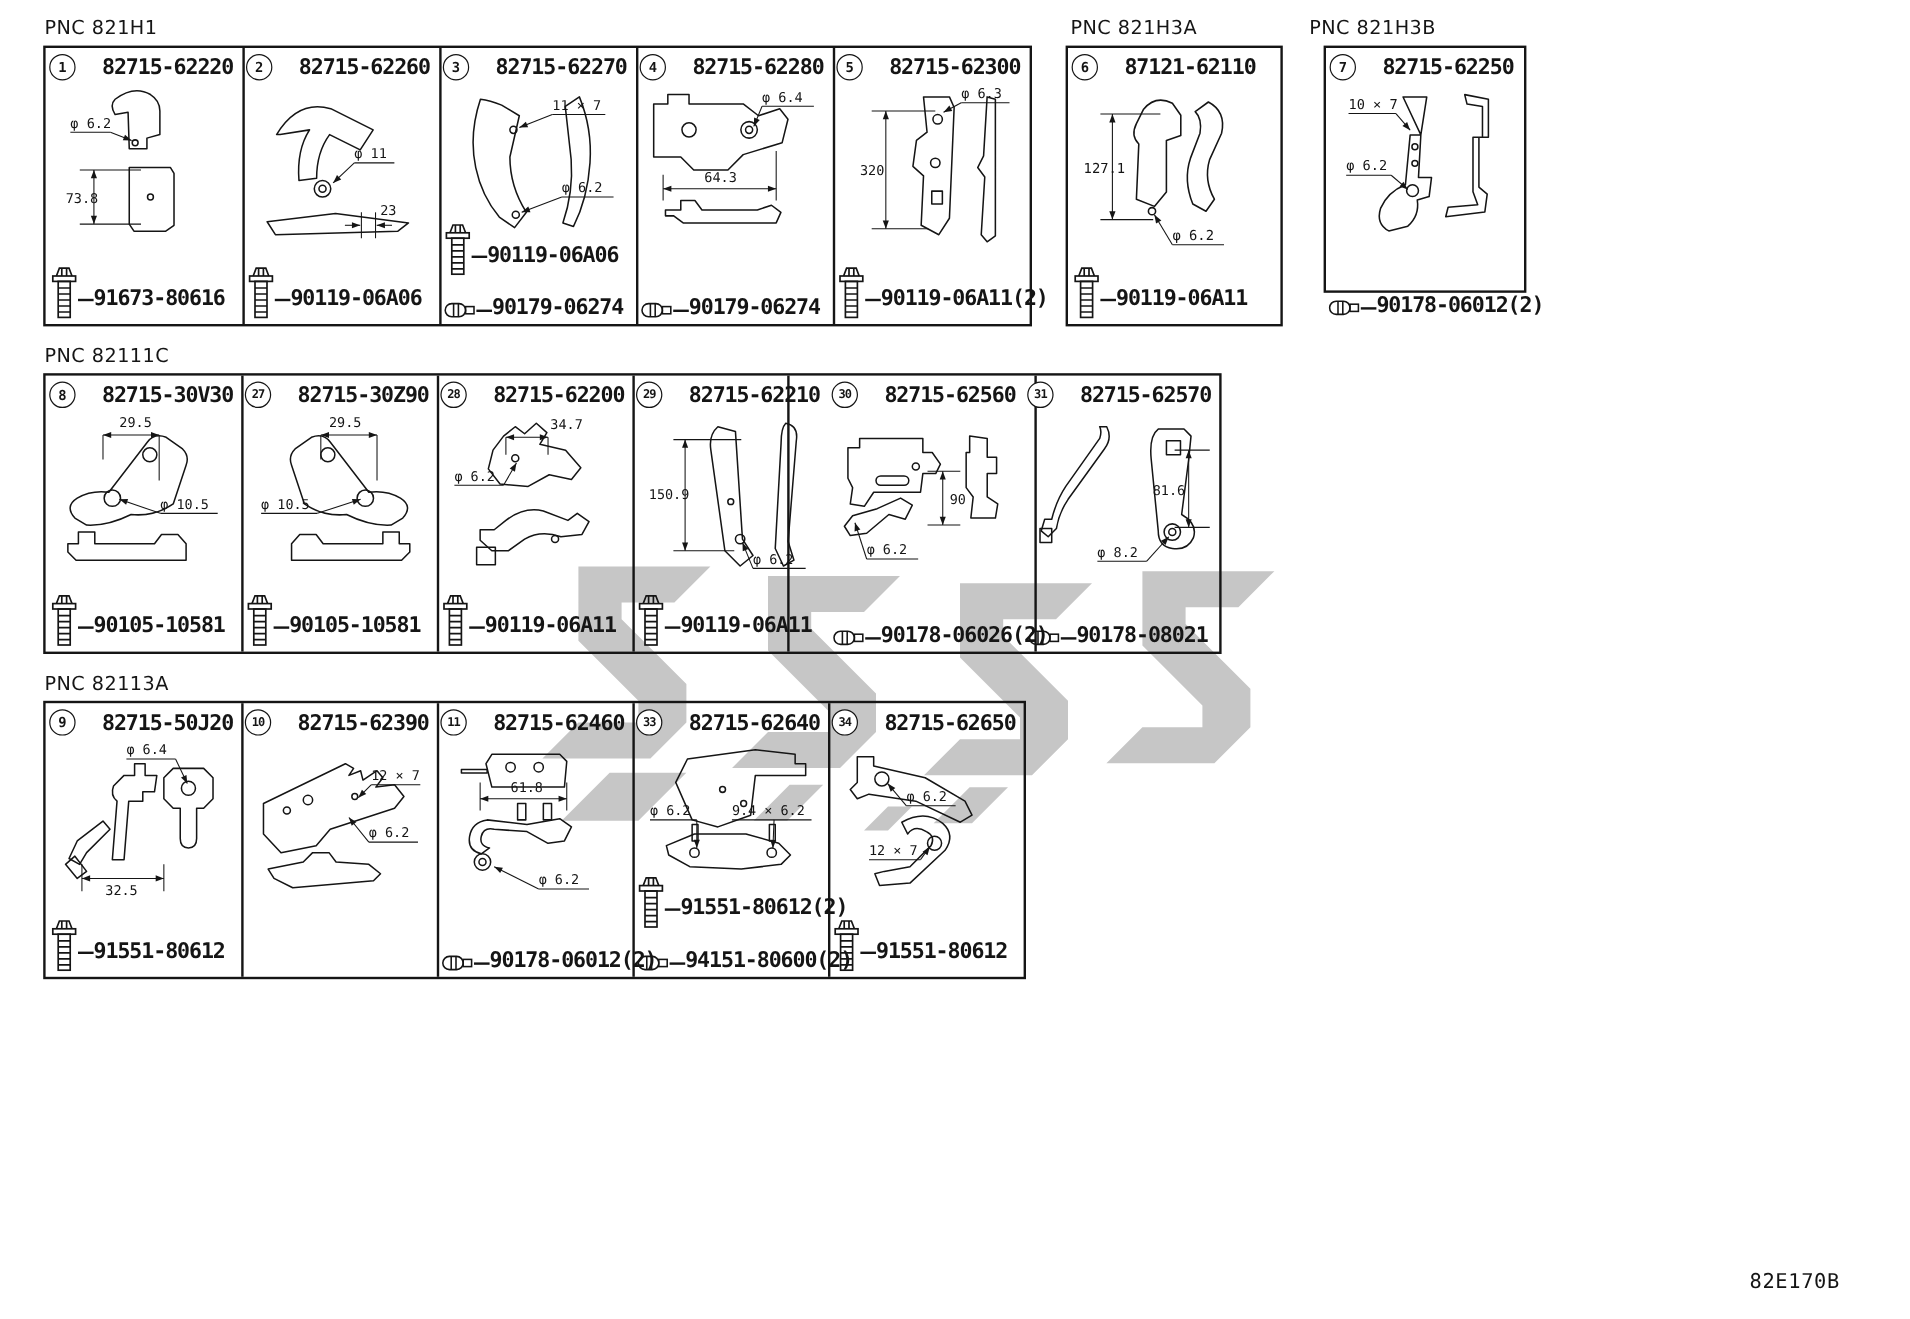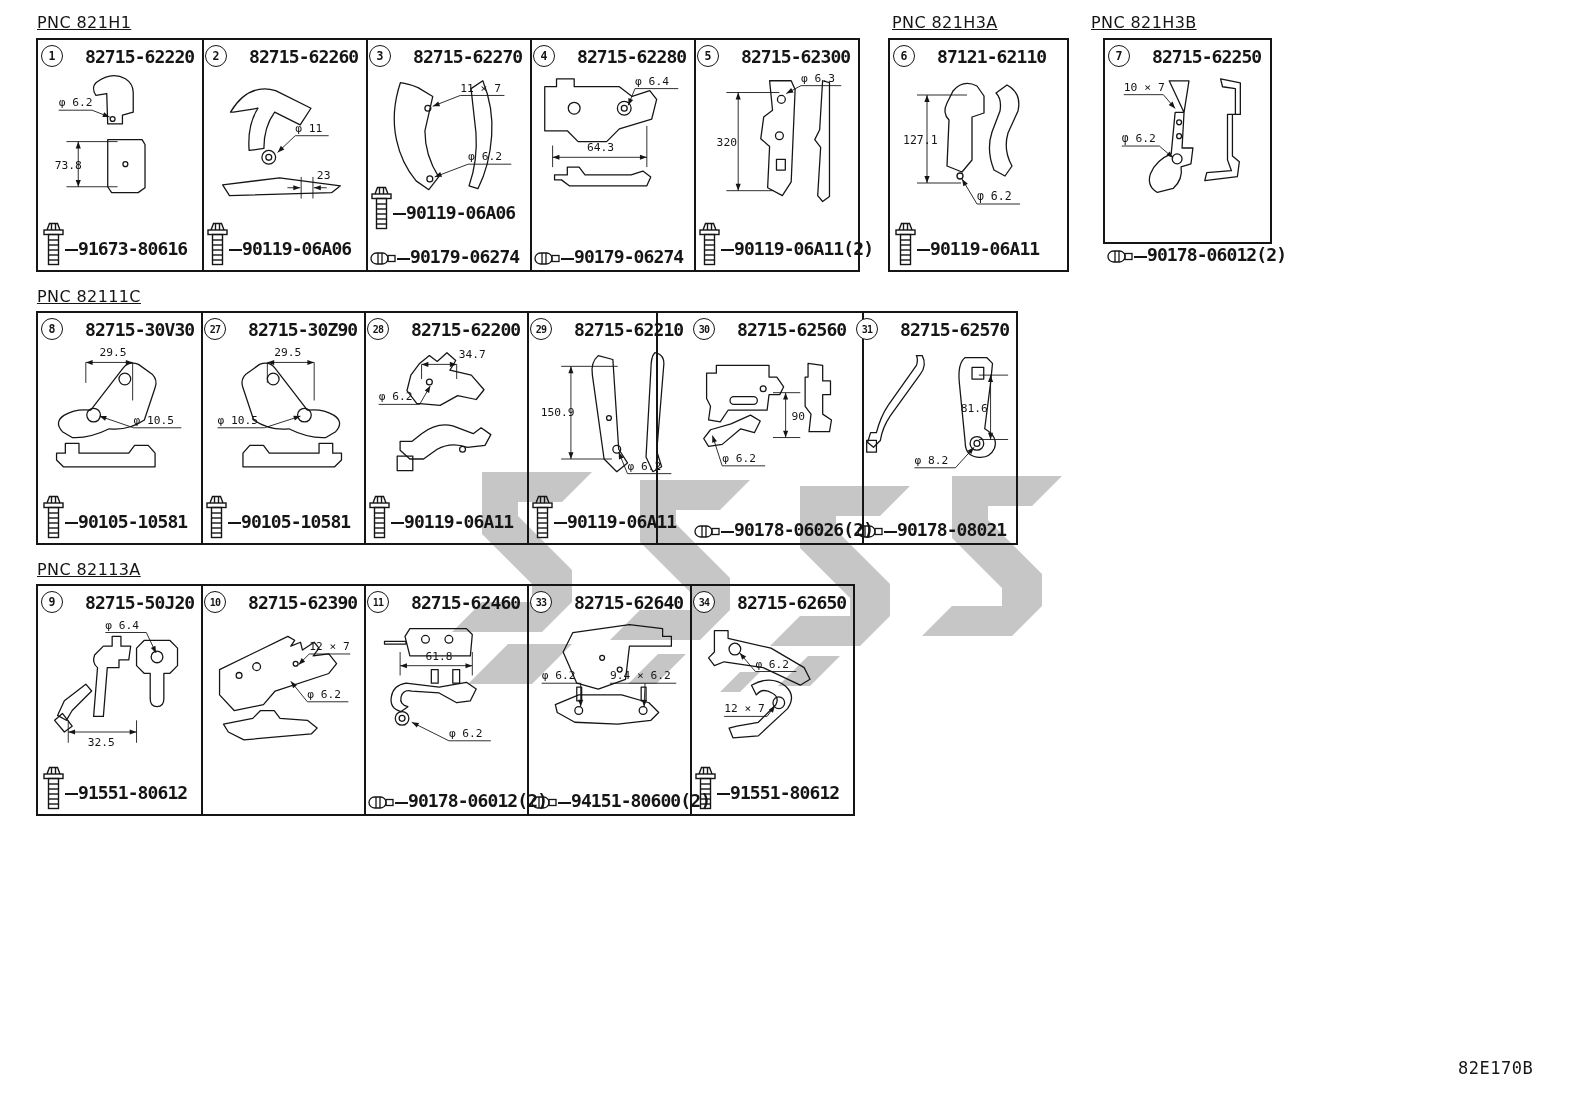--- a/index.html
+++ b/index.html
@@ -1,21 +1,21 @@
 <!DOCTYPE html>
 <html><head>
 <meta charset="utf-8">
 <title>Parts Diagram</title>
 <style>
   html,body{margin:0;padding:0;background:#fff;}
   body{width:1592px;height:1099px;position:relative;font-family:"DejaVu Sans",sans-serif;color:#151515;}
   #canvas{position:absolute;inset:0;background:#fff;overflow:hidden;}
   #watermark{position:absolute;left:448px;top:458px;z-index:0;}
   #groups-layer{position:absolute;inset:0;z-index:1;}
-  .pnc{position:absolute;font:16px "DejaVu Sans",sans-serif;letter-spacing:0.4px;white-space:nowrap;text-decoration:underline;}
+  .pnc{position:absolute;font:16px "DejaVu Sans",sans-serif;letter-spacing:0.4px;white-space:nowrap;}
   .group{position:absolute;border:2px solid #151515;box-sizing:border-box;background:transparent;}
   .cell{position:absolute;top:0;height:100%;box-sizing:border-box;border-right:2px solid #151515;}
   .cell.last{border-right:none;}
   .cell-head{display:flex;align-items:center;gap:5px;padding:5px 1px 0 3px;position:relative;z-index:2;}
   .badge{flex:0 0 auto;width:20px;height:20px;border:1.7px solid #151515;border-radius:50%;display:flex;align-items:center;justify-content:center;font:bold 11.5px "DejaVu Sans Mono",monospace;background:#fff;}
   .badge.sm{font-size:10px;letter-spacing:-0.8px;}
   .pn{font:bold 18px "DejaVu Sans Mono",monospace;letter-spacing:-0.9px;white-space:nowrap;margin-left:17px;}
   .art{position:absolute;left:1px;top:27px;overflow:visible;}
   .art text{font:11.5px "DejaVu Sans Mono",monospace;fill:#151515;}
   .fast-stack{position:absolute;left:4px;bottom:3px;display:flex;flex-direction:column;align-items:flex-start;gap:17px;z-index:2;}
@@ -764,20 +764,38 @@
             <line x1="14" y1="72" x2="54" y2="72" stroke="#151515" stroke-width="0.9"></line>
             <line x1="54" y1="72" x2="54" y2="96" stroke="#151515" stroke-width="0.9"></line>
             <polygon points="54,96 51.4,89 56.6,89" fill="#151515"></polygon>
             <text x="14" y="68" text-anchor="start">φ 6.2</text>
             <line x1="84" y1="72" x2="152" y2="72" stroke="#151515" stroke-width="0.9"></line>
             <line x1="120" y1="72" x2="119" y2="96" stroke="#151515" stroke-width="0.9"></line>
             <polygon points="119,96 116.69366782294516,88.89782907210186 121.88915980302538,89.11430790460521" fill="#151515"></polygon>
             <text x="84" y="68" text-anchor="start">9.4 × 6.2</text>
           </svg>
           <div class="fast-stack">
+            <div class="fast bolt">
+              <svg width="23" height="46" viewBox="0 0 23 46">
+                <g fill="none" stroke="#151515" stroke-width="1.4">
+                  <path d="M5,9 L7.5,2.5 H15.5 L18,9"></path>
+                  <line x1="9.5" y1="2.5" x2="9.5" y2="9"></line>
+                  <line x1="13.5" y1="2.5" x2="13.5" y2="9"></line>
+                  <rect x="2" y="9" width="19" height="4.5"></rect>
+                  <rect x="6.5" y="13.5" width="10" height="30"></rect>
+                  <line x1="6.5" y1="19" x2="16.5" y2="19"></line>
+                  <line x1="6.5" y1="24" x2="16.5" y2="24"></line>
+                  <line x1="6.5" y1="29" x2="16.5" y2="29"></line>
+                  <line x1="6.5" y1="34" x2="16.5" y2="34"></line>
+                  <line x1="6.5" y1="39" x2="16.5" y2="39"></line>
+                </g>
+              </svg>
+              <span class="dash"></span>
+              <span class="fpn">91551-80612(2)</span>
+            </div>
             <div class="fast nut">
               <svg width="27" height="15" viewBox="0 0 27 15">
                 <g fill="none" stroke="#151515" stroke-width="1.3">
                   <rect x="1" y="2" width="17" height="11" rx="5.5"></rect>
                   <line x1="8" y1="2" x2="8" y2="13"></line>
                   <line x1="12" y1="2" x2="12" y2="13"></line>
                   <rect x="18" y="4.5" width="7" height="6"></rect>
                 </g>
               </svg>
               <span class="dash"></span>

